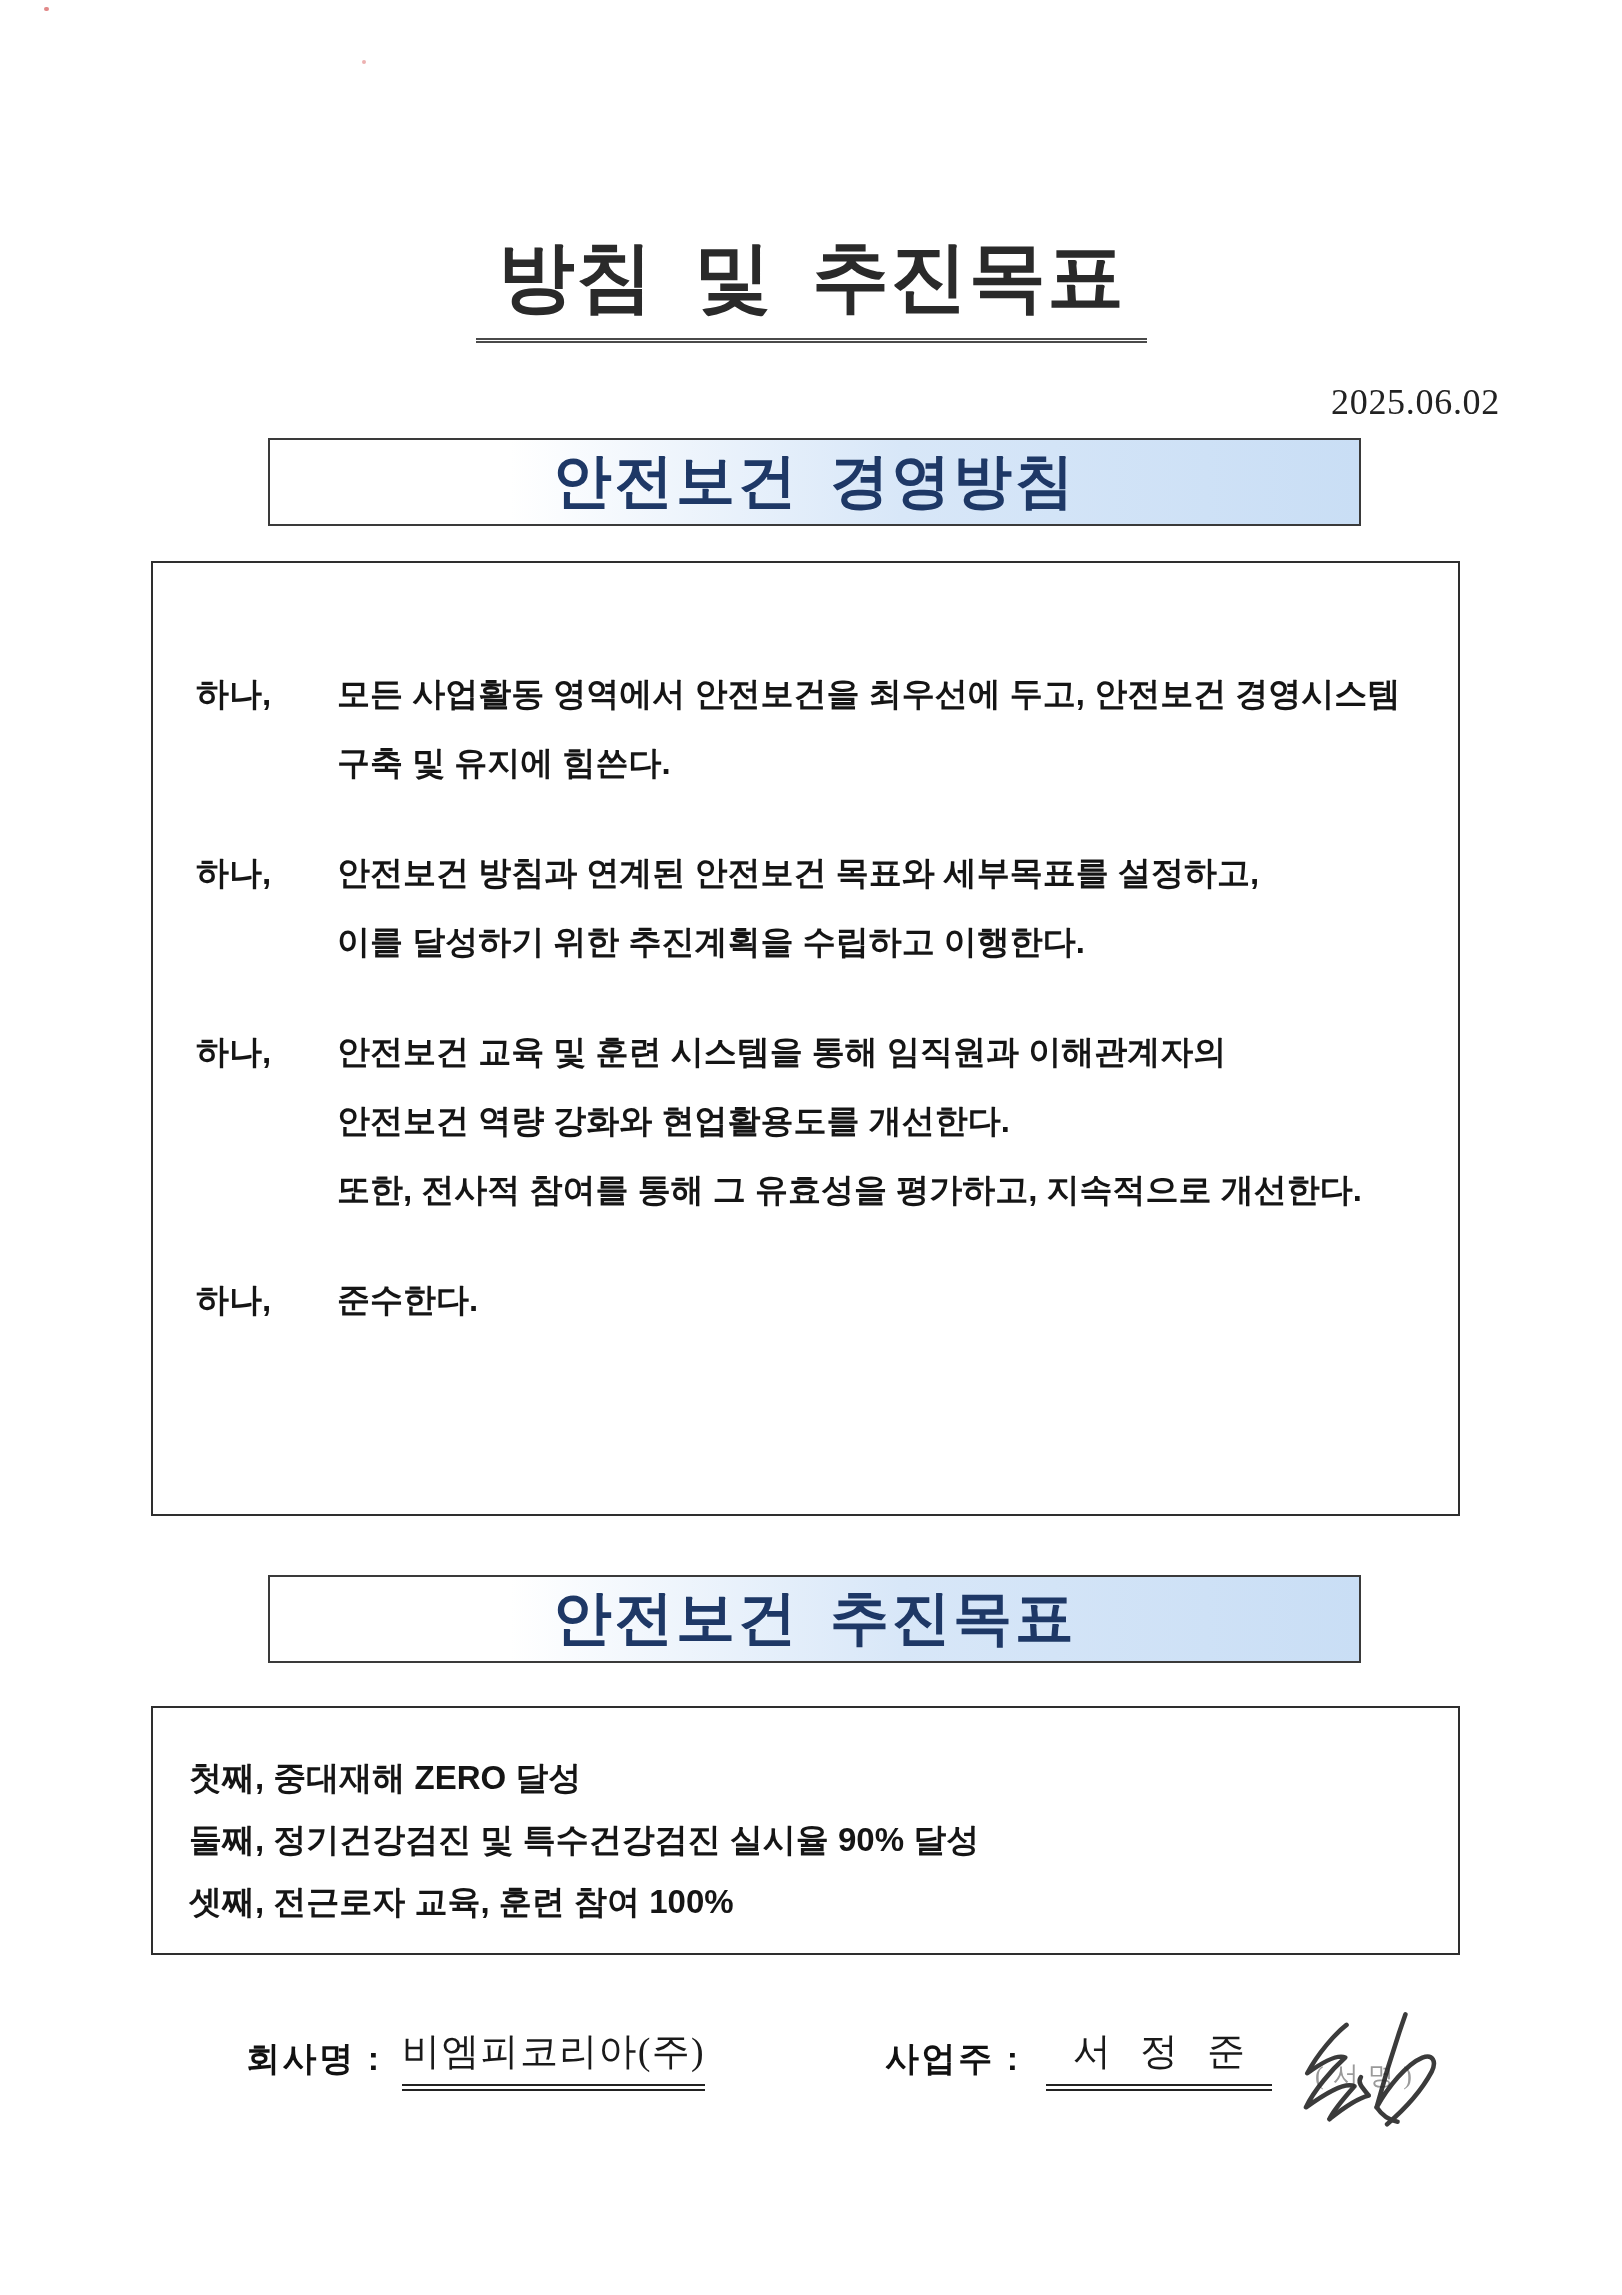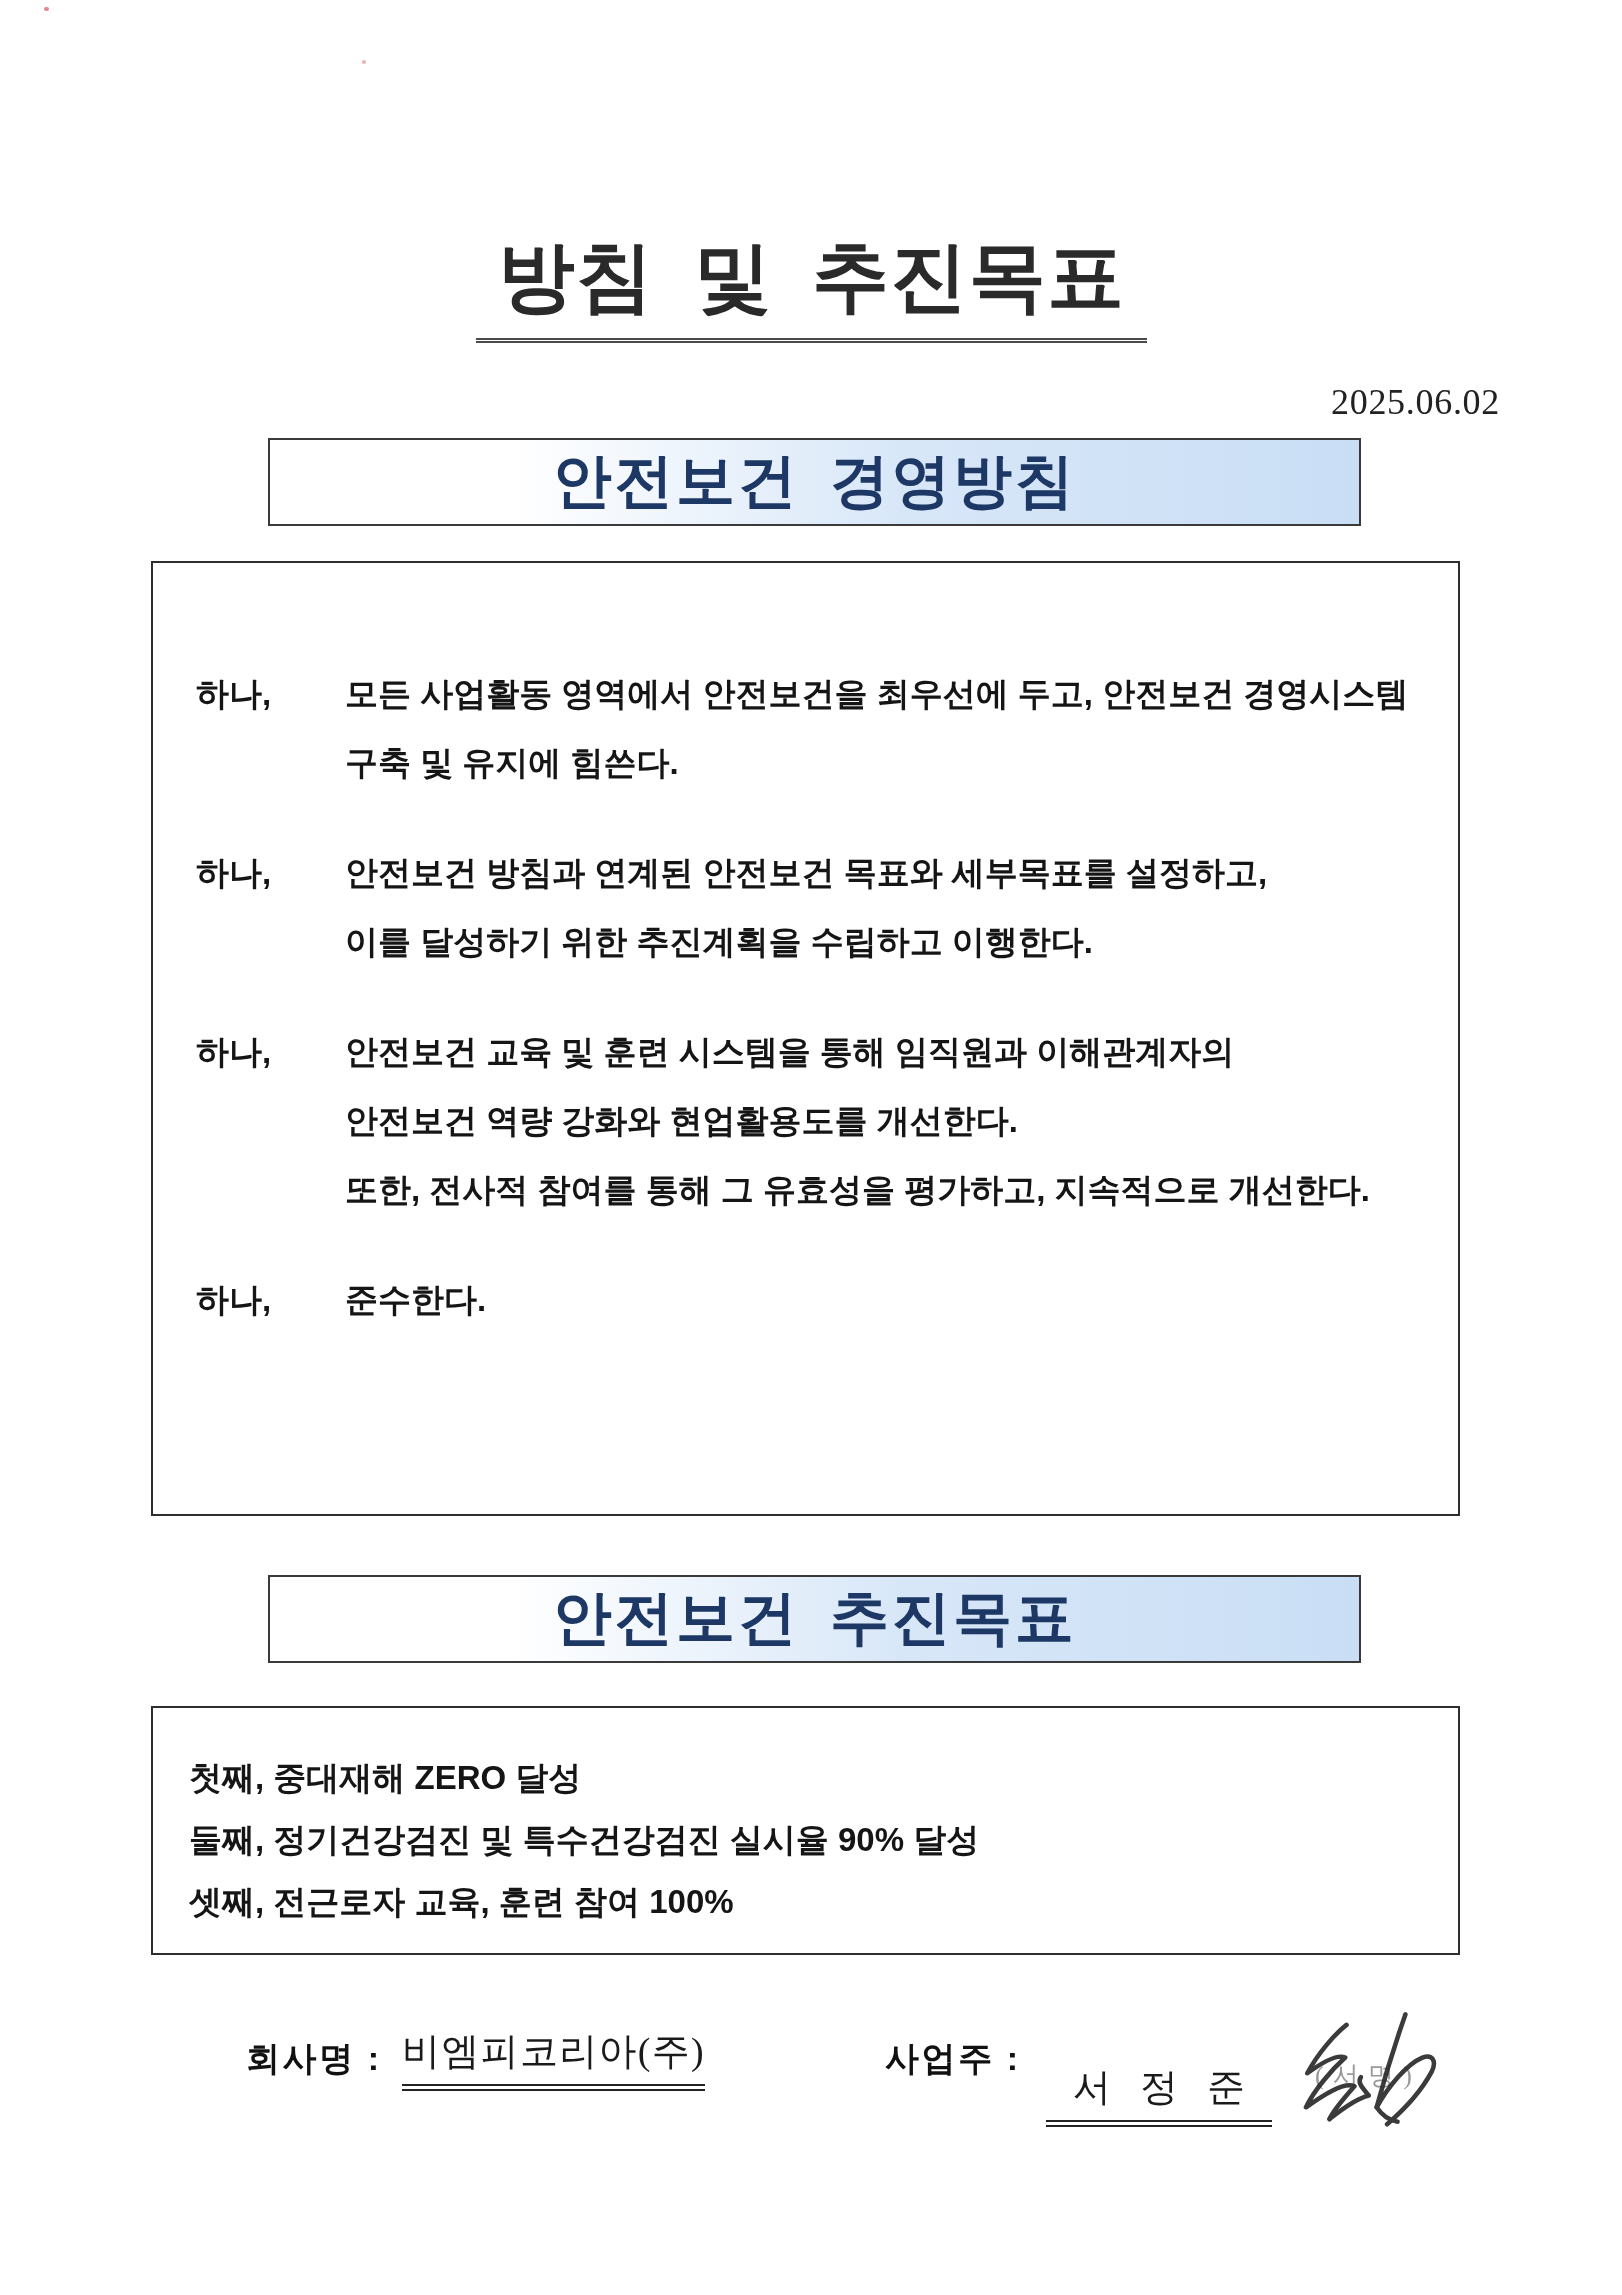--- a/index.html
+++ b/index.html
@@ -55,21 +55,21 @@
   
   .content-box {
     position:absolute; left:151px; width:1309px;
     box-sizing:border-box;
     border:2px solid #2e2e2e;
     background:#ffffff;
   }
   .policy-box { top:561px; height:955px; padding:96px 36px 0 43px; }
   .goals-box  { top:1706px; height:249px; padding:39px 36px 0 36px; }
 
-  .policy-item { display:flex; margin-bottom:41px;gap:8px; }
+  .policy-item { display:flex; margin-bottom:41px; }
   .policy-label {
     flex:0 0 141px;
     font-size:33px; font-weight:bold; line-height:69px;
     color:#151515;
   }
   .policy-lines { flex:1; }
   .policy-line {
     font-size:33px; font-weight:bold; line-height:69px;
     color:#151515; white-space:nowrap;
   }
@@ -90,21 +90,21 @@
   .f-label.owner   { left:885px; }
   .f-value {
     position:absolute; top:1.3px;
     font-family:"Liberation Serif", serif;
     font-size:38px; color:#1a1a1a;
     text-align:center;
     padding-bottom:6.5px;
     border-bottom:7.9px double #222;
   }
   .f-value.company-name { left:402px; min-width:301px; letter-spacing:1.3px; }
-  .f-value.owner-name   { left:1046px; min-width:226px; word-spacing:19.6px;margin-top:36px; }
+  .f-value.owner-name   { left:1046px; min-width:226px; word-spacing:19.6px; }
 
   .sig-wrap { position:absolute; left:1277px; top:-25px; width:177px; height:157px; }
   .sig-hint {
     position:absolute; left:38px; top:58px;
     font-size:26px; color:#9a9a9a; letter-spacing:9.2px;
     font-family:"Liberation Serif", serif;
   }
   .sig-svg { position:absolute; left:0; top:0; }
 </style>
 </head>

